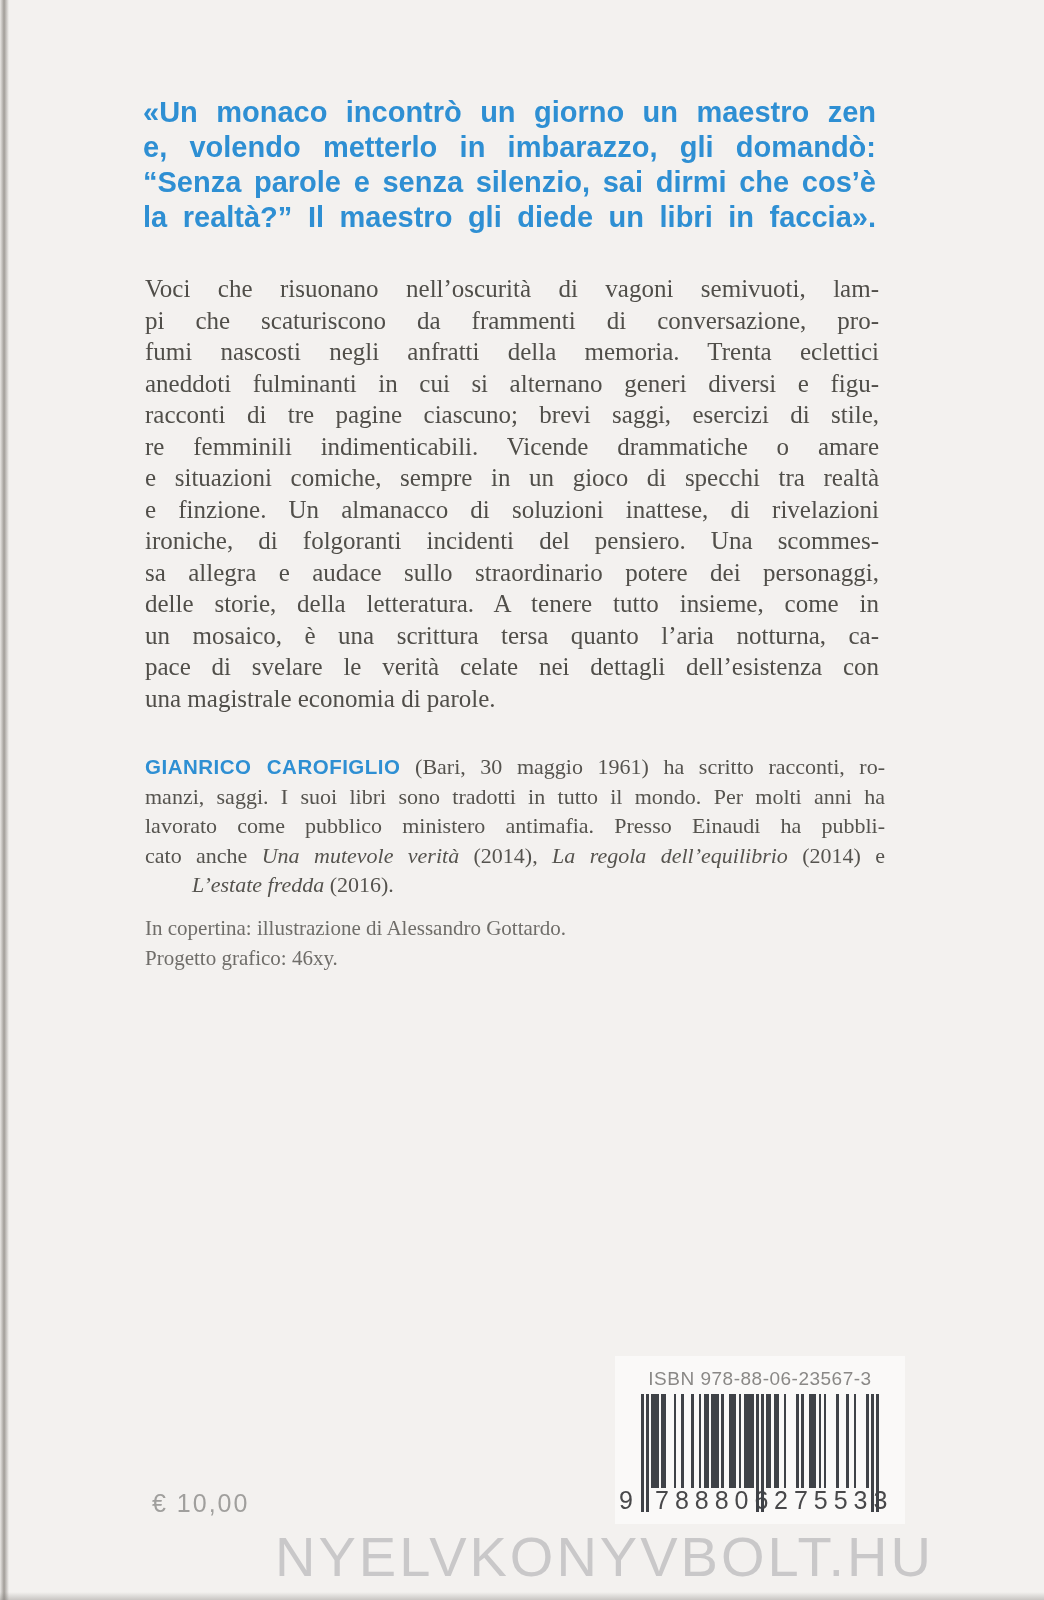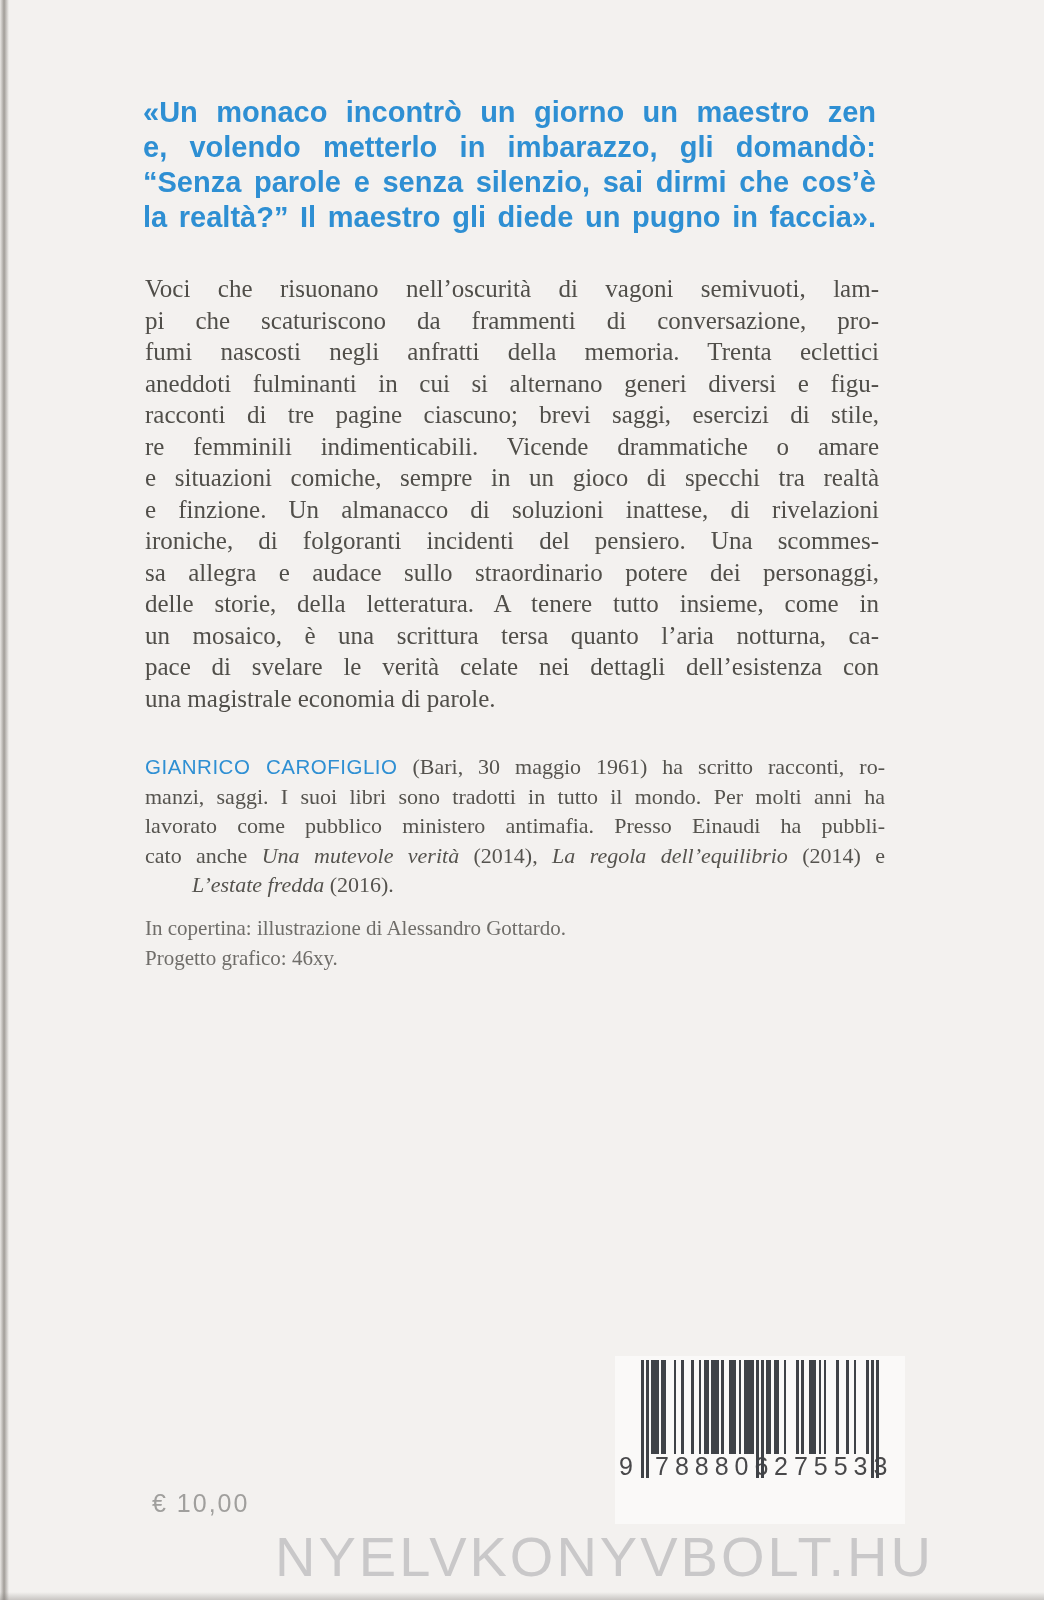--- a/index.html
+++ b/index.html
@@ -34,21 +34,21 @@
   }
   .blurb .last{text-align:left;text-align-last:left;}
   
   .bio{
     position:absolute;left:145px;top:752px;width:740px;
     font-size:22px;line-height:29.5px;color:#55534e;
   }
   .bio .last{text-align:left;text-align-last:left;margin-left:47px;}
   .author-name{
     font-family:"Liberation Sans","DejaVu Sans",sans-serif;
-    font-weight:normal;font-size:20.5px;letter-spacing:.5px;
+    font-weight:bold;font-size:20.5px;letter-spacing:.5px;
     color:#2e8fd3;
   }
   .ital{font-style:italic;}
   
   .credits{
     position:absolute;left:145px;top:913px;width:640px;
     font-size:21px;line-height:30px;color:#6f6d69;
   }
   
   .price{
@@ -90,21 +90,21 @@
 <body>
 
 <div class="page">
   <div class="spine-shadow"></div>
   <div class="bottom-shadow"></div>
 
   <div class="quote">
     <div class="jl">«Un monaco incontrò un giorno un maestro zen</div>
     <div class="jl">e, volendo metterlo in imbarazzo, gli domandò:</div>
     <div class="jl">“Senza parole e senza silenzio, sai dirmi che cos’è</div>
-    <div class="jl">la realtà?” Il maestro gli diede un pugno in faccia».</div>
+    <div class="jl">la realtà?” Il maestro gli diede un libri in faccia».</div>
   </div>
 
   <div class="blurb">
     <div class="jl">Voci che risuonano nell’oscurità di vagoni semivuoti, lam-</div>
     <div class="jl">pi che scaturiscono da frammenti di conversazione, pro-</div>
     <div class="jl">fumi nascosti negli anfratti della memoria. Trenta eclettici</div>
     <div class="jl">aneddoti fulminanti in cui si alternano generi diversi e figu-</div>
     <div class="jl">racconti di tre pagine ciascuno; brevi saggi, esercizi di stile,</div>
     <div class="jl">re femminili indimenticabili. Vicende drammatiche o amare</div>
     <div class="jl">e situazioni comiche, sempre in un gioco di specchi tra realtà</div>
@@ -126,20 +126,21 @@
   </div>
 
   <div class="credits">
     <div>In copertina: illustrazione di Alessandro Gottardo.</div>
     <div>Progetto grafico: 46xy.</div>
   </div>
 
   <div class="price">€ 10,00</div>
 
   <div class="barcode-block">
+    <div class="isbn-label">ISBN 978-88-06-23567-3</div>
     <div class="bars">
       <div class="ean-digit d-lead">9</div>
       <div class="ean-digit d-left">788806</div>
       <div class="ean-digit d-right">275533</div>
     <div class="bar guard" style="left: 0px;"></div>
         <div class="bar guard" style="left: 5px;"></div>
         <div class="bar" style="left: 10px;"></div>
         <div class="bar" style="left: 12.5px;"></div>
         <div class="bar" style="left: 15px;"></div>
         <div class="bar" style="left: 20px;"></div>

